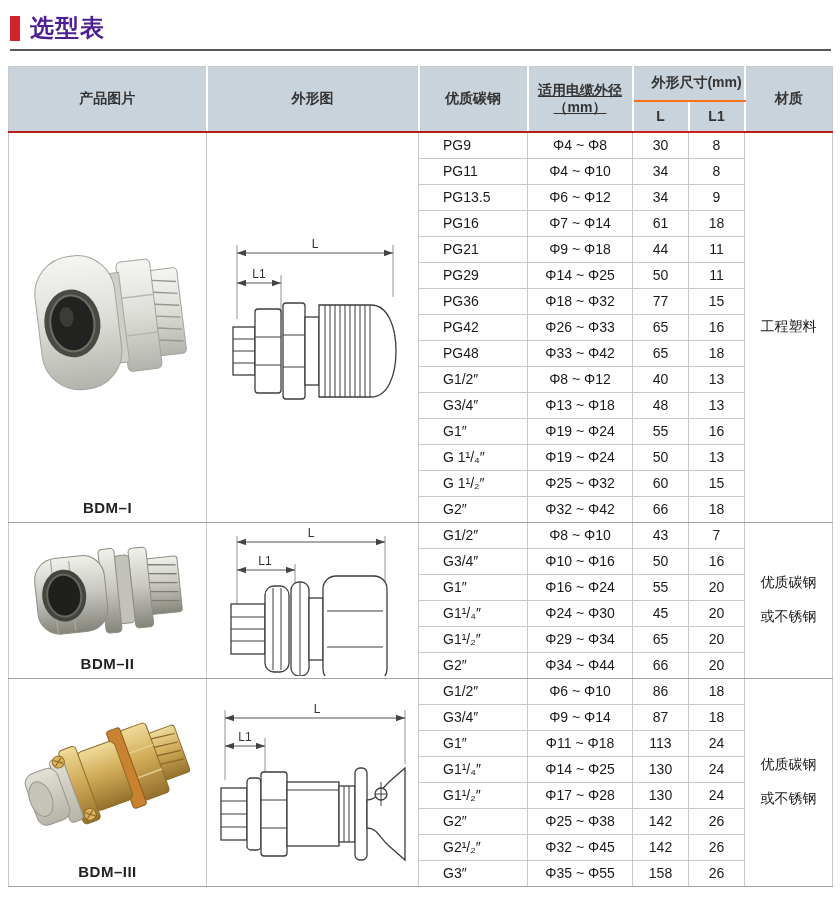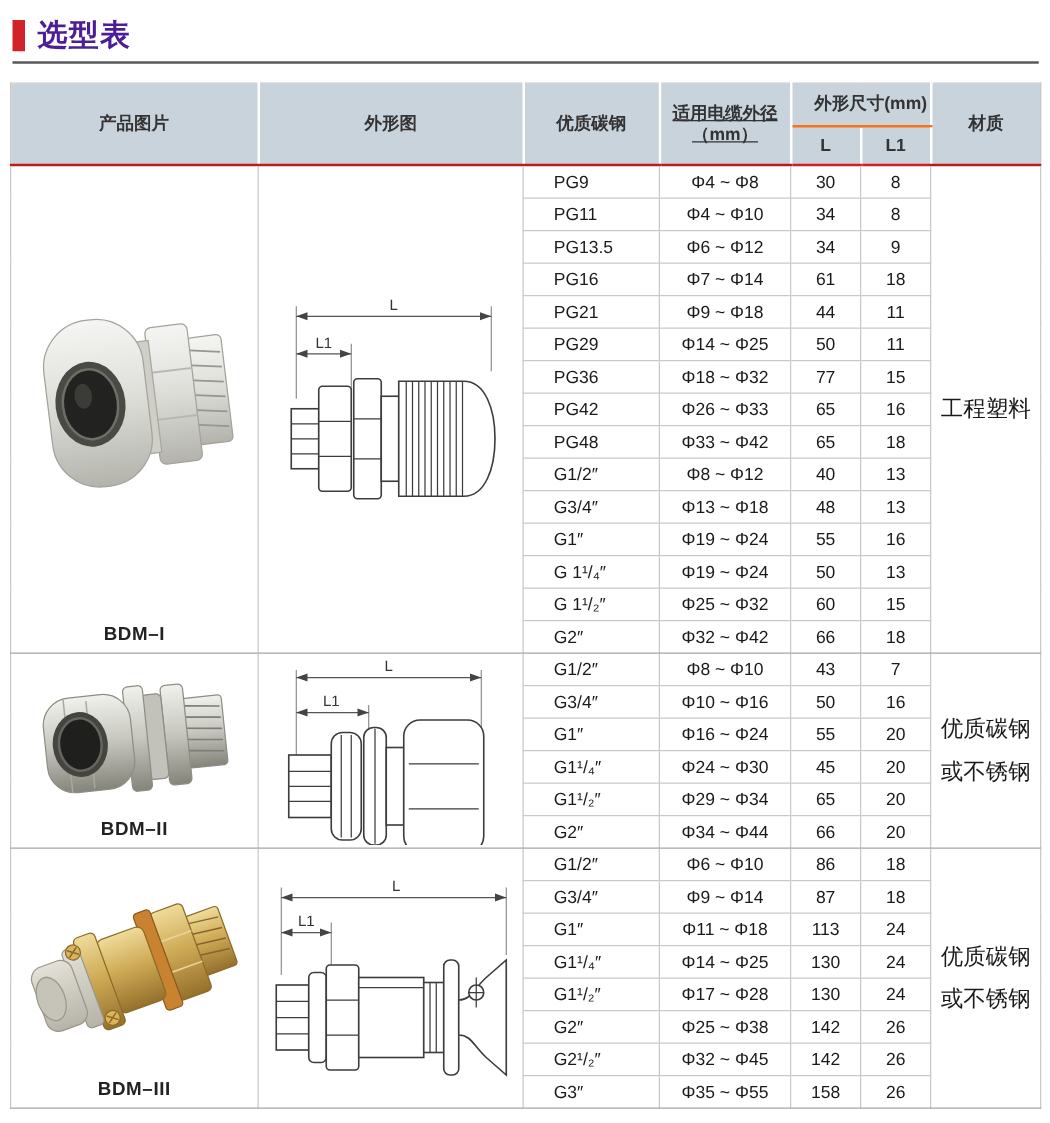--- a/index.html
+++ b/index.html
@@ -31,21 +31,21 @@
   td.cell-spec{text-align:left;padding-left:24px;margin-left:17px;}
   td.cell-od,td.cell-l,td.cell-l1{text-align:center;}
   td.last-row{border-bottom:1px solid #a5a5a5;}
   td[data-rowspan]{border-bottom:1px solid #a5a5a5;}
 
   td.media{vertical-align:middle;text-align:center;position:relative;}
   td.photo-cell .ph-inner{display:flex;align-items:center;justify-content:center;padding-bottom:18px;}
   .model-label{position:absolute;bottom:6px;left:0;width:100%;text-align:center;
                font-size:15px;font-weight:bold;color:#222;letter-spacing:.5px;margin-top:26px;}
   td.mat-cell{vertical-align:middle;text-align:center;}
-  .mat-lines div{line-height:34px;font-size:18px;color:#1a1a1a;font-family:Liberation Serif, serif;}
+  .mat-lines div{line-height:34px;font-size:14px;color:#1a1a1a;font-family:Liberation Serif, serif;}
 
   
   svg{display:block;margin:0 auto;}
   .dim{stroke:#555;stroke-width:1;fill:none;}
   .ext{stroke:#777;stroke-width:.8;fill:none;}
   .arr{fill:#444;stroke:none;}
   .pl{stroke:#3d3d3d;stroke-width:1.3;fill:#fff;}
   .pl2{stroke:#3d3d3d;stroke-width:1;fill:none;}
   .dimtxt{font-size:12px;fill:#333;font-family:"Liberation Sans",sans-serif;}
 </style>

